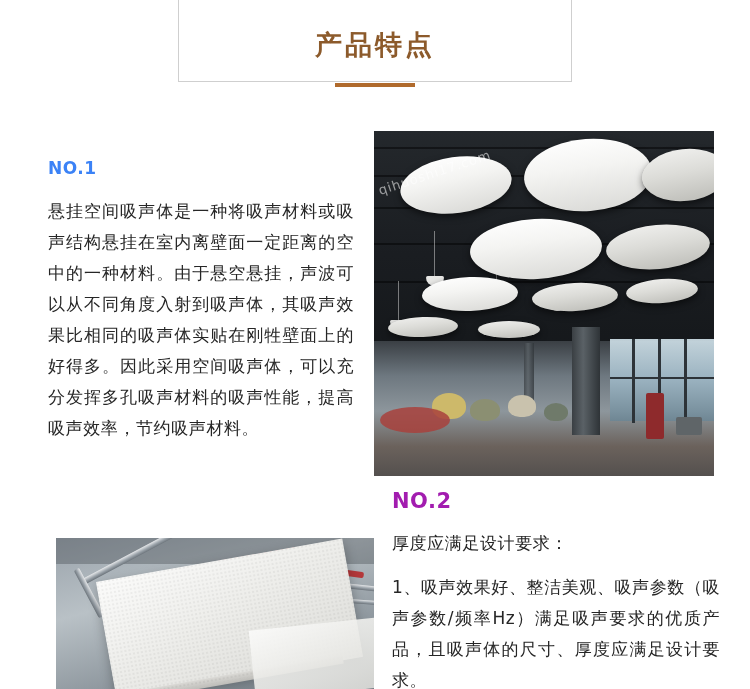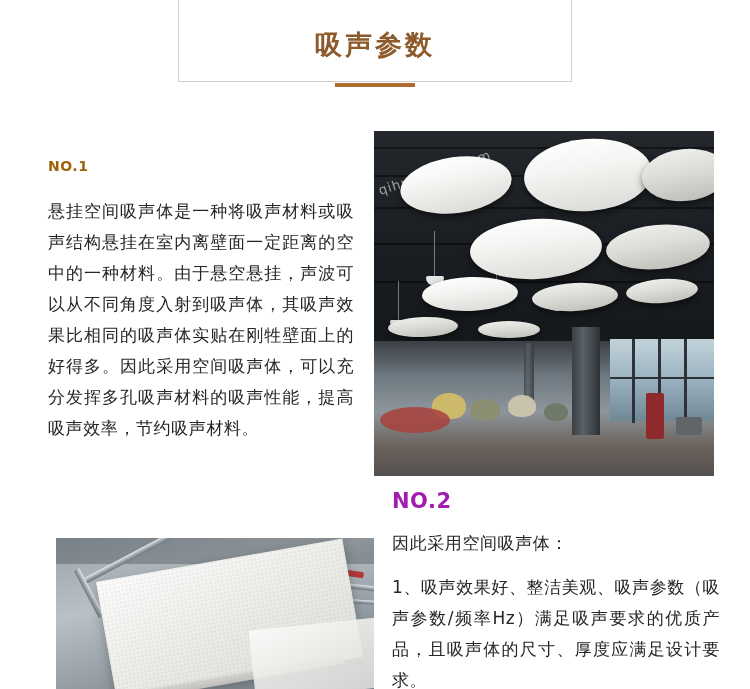--- a/index.html
+++ b/index.html
@@ -52,23 +52,23 @@
     width: 80px;
     height: 4px;
     background: #b06a2c;
   }
 
   
   .no1-label {
     position: absolute;
     left: 48px;
     top: 158px;
-    font-size: 14px;
+    font-size: 17px;
     font-weight: bold;
-    color: #a16207;
+    color: #3b82f6;
     letter-spacing: 0.5px;
   }
   .no1-text {
     position: absolute;
     left: 48px;
     top: 196px;
     width: 306px;
     font-size: 17px;
     line-height: 31px;
     color: #262626;
@@ -221,21 +221,21 @@
     background-image:
       radial-gradient(circle at 1px 1px, rgba(0,0,0,0.10) 0.6px, transparent 0.8px);
     background-size: 4px 4px;
   }
 </style>
 </head>
 <body>
 
 <div class="header">
   <div class="header-frame"></div>
-  <div class="header-title">吸声参数</div>
+  <div class="header-title">产品特点</div>
   <div class="header-underline"></div>
 </div>
 
 <div class="no1-label">NO.1</div>
 <div class="no1-text">悬挂空间吸声体是一种将吸声材料或吸声结构悬挂在室内离壁面一定距离的空中的一种材料。由于悬空悬挂，声波可以从不同角度入射到吸声体，其吸声效果比相同的吸声体实贴在刚牲壁面上的好得多。因此采用空间吸声体，可以充分发挥多孔吸声材料的吸声性能，提高吸声效率，节约吸声材料。</div>
 
 <div class="photo-ceiling">
   <div class="cp-ceiling"></div>
 
   <div class="cp-beam" style="left:0; top:16px;"></div>
@@ -280,21 +280,21 @@
   <div class="cp-pod" style="left:134px; top:264px; width:28px; height:22px; background:#c9c2ad;"></div>
   <div class="cp-pod" style="left:170px; top:272px; width:24px; height:18px; background:#6f7a6a;"></div>
   <div class="cp-rug" style="left:6px; top:276px; width:70px; height:26px; background:#a8413c; opacity:0.85;"></div>
   <div class="cp-pod" style="left:272px; top:262px; width:18px; height:46px; background:#8e2a2c; border-radius:2px;"></div>
   <div class="cp-pod" style="left:302px; top:286px; width:26px; height:18px; background:#5f6568; border-radius:2px;"></div>
 
   <div class="wm wm1">qihuoshi17.com</div>
 </div>
 
 <div class="no2-label">NO.2</div>
-<div class="no2-lead">因此采用空间吸声体：</div>
+<div class="no2-lead">厚度应满足设计要求：</div>
 <div class="no2-item">1、吸声效果好、整洁美观、吸声参数（吸声参数/频率Hz）满足吸声要求的优质产品，且吸声体的尺寸、厚度应满足设计要求。</div>
 
 <div class="photo-panel">
   <div class="pp-bg"></div>
 
   <div class="pp-dark" style="left:0; top:0; width:318px; height:26px; opacity:0.35;"></div>
 
   <div class="pp-rail" style="left:18px; top:14px; width:120px; height:6px; transform:rotate(-28deg);"></div>
   <div class="pp-rail" style="left:6px;  top:52px; width:54px;  height:6px; transform:rotate(62deg);"></div>
   <div class="pp-rail" style="left:150px; top:40px; width:180px; height:5px; transform:rotate(6deg);"></div>

